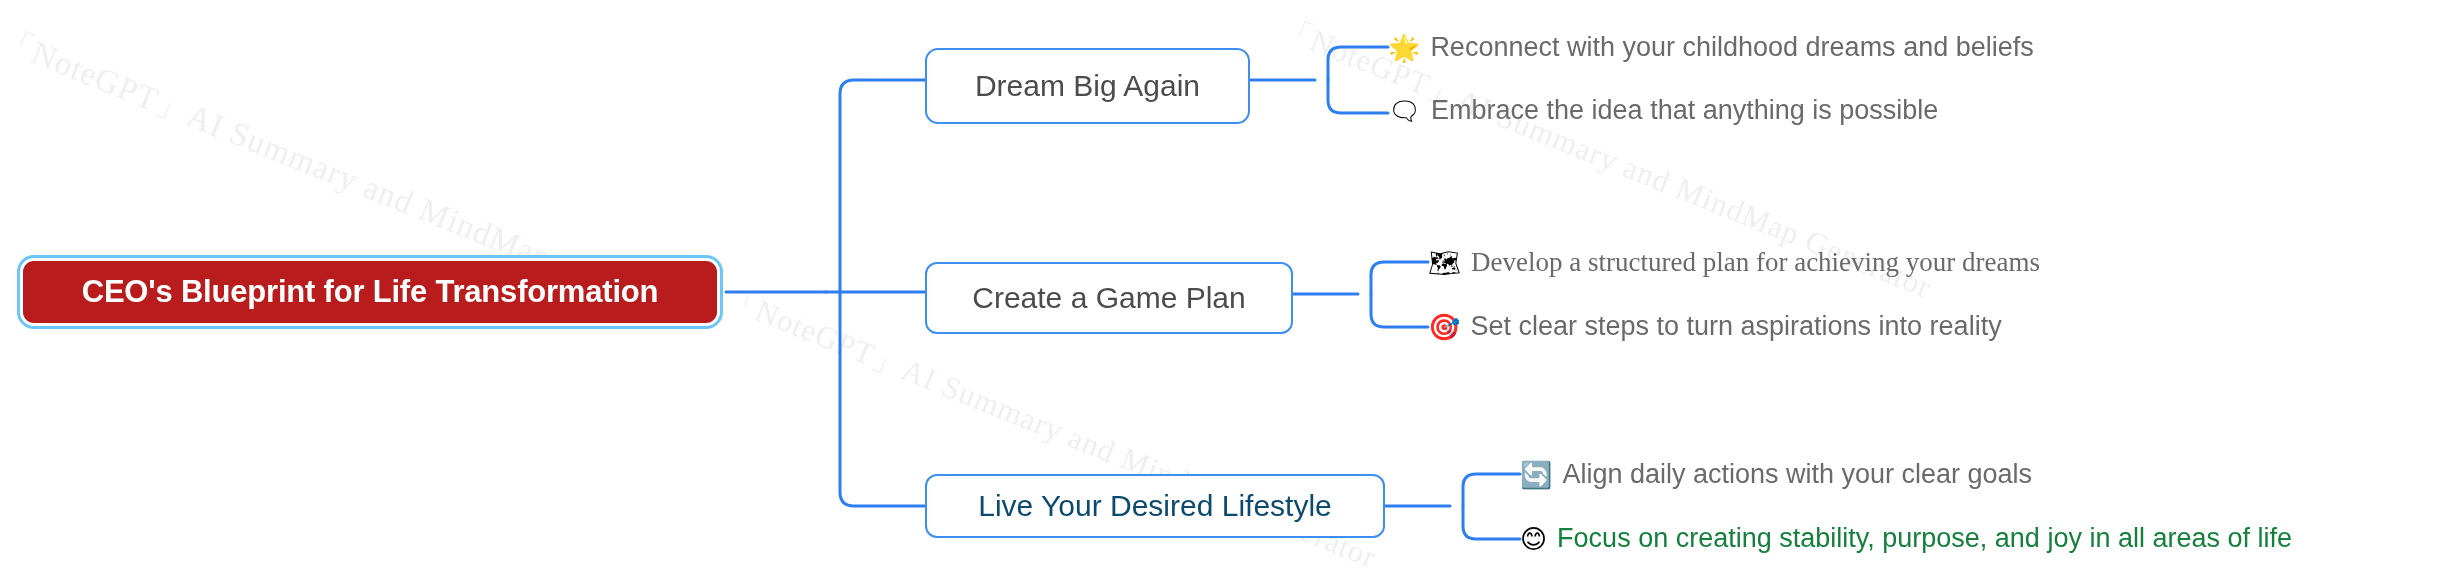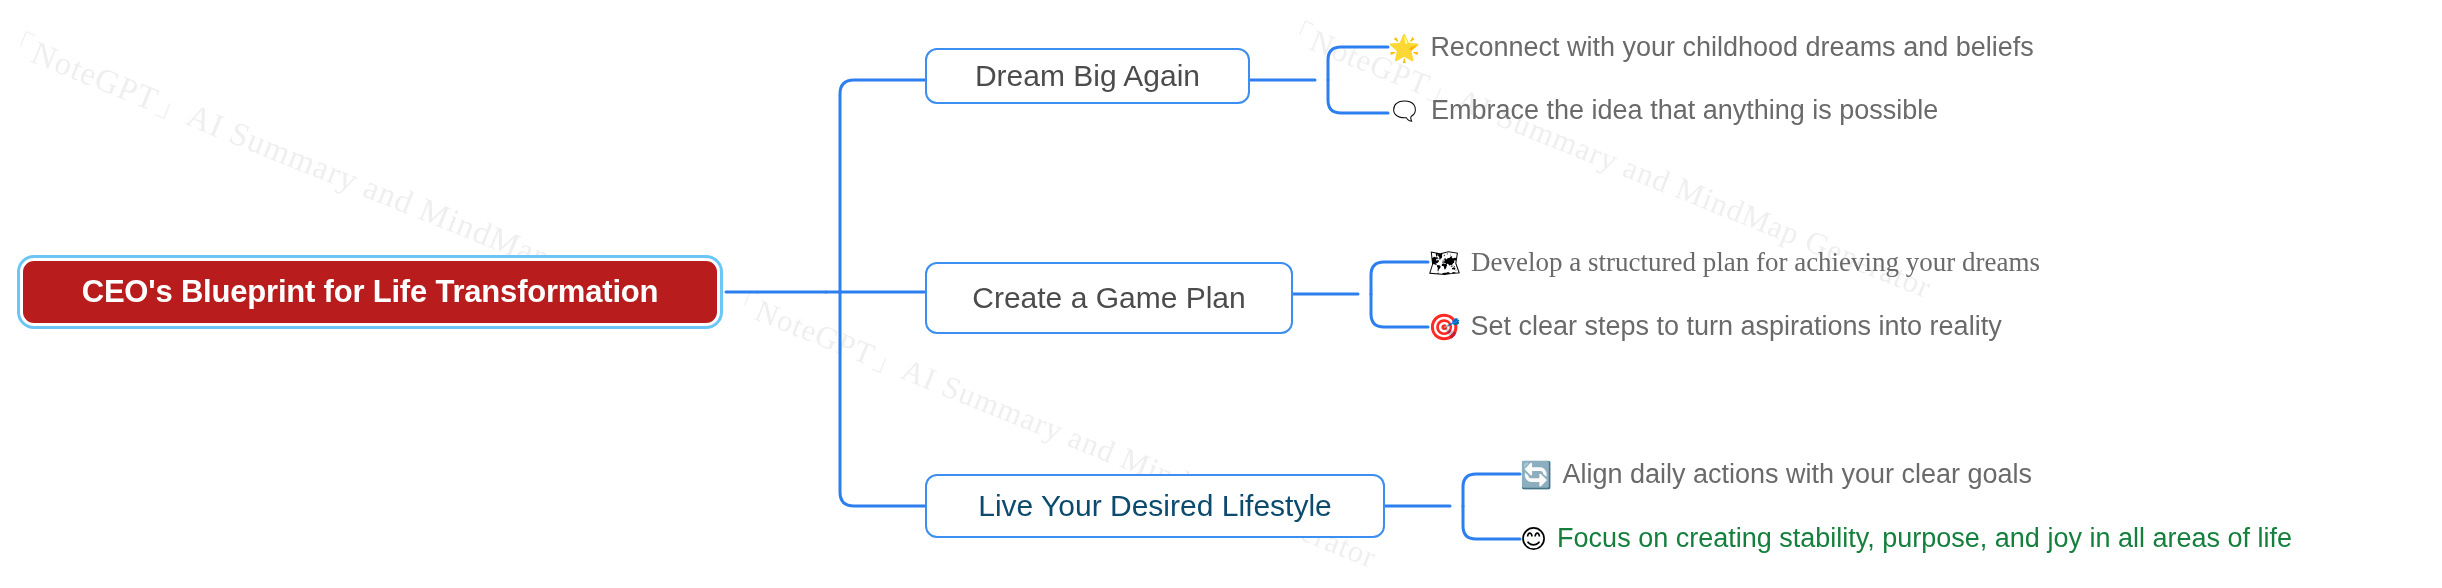--- a/index.html
+++ b/index.html
@@ -141,21 +141,21 @@
       <path d="M 1385 506 L 1450 506" stroke="#2d7ff0"></path>
       <path d="M 1463 506 L 1463 487 Q 1463 474 1476 474 L 1520 474" stroke="#2d7ff0"></path>
       <path d="M 1463 506 L 1463 526 Q 1463 539 1476 539 L 1520 539" stroke="#2d7ff0"></path>
     </svg>
 
   <div class="node root-node" id="root-node" style="left: 20px; top: 258px; width: 700px; height: 68px; background: #b91c1c; outline-color: rgb(108, 198, 245);">
     <span class="root-label">CEO's Blueprint for Life Transformation</span>
   </div>
 
   <div id="tree-layer">
-      <div class="node branch-node" style="left: 925px; top: 48px; width: 325px; height: 56px; border-color: rgb(60, 142, 240);">
+      <div class="node branch-node" style="left: 925px; top: 48px; width: 325px; height: 76px; border-color: rgb(60, 142, 240); border-radius: 13px;">
         <span class="branch-label" style="color: rgb(76, 76, 76);">Dream Big Again</span>
       </div>
       <div class="leaf" style="left: 1388px; top: 33px;">
         <span class="leaf-icon">🌟</span>
         <span class="leaf-label" style="color: rgb(106, 106, 106);">Reconnect with your childhood dreams and beliefs</span>
       </div>
       <div class="leaf" style="left: 1388px; top: 96px;">
         <span class="leaf-icon">🗨</span>
         <span class="leaf-label" style="color: rgb(106, 106, 106);">Embrace the idea that anything is possible</span>
       </div>

